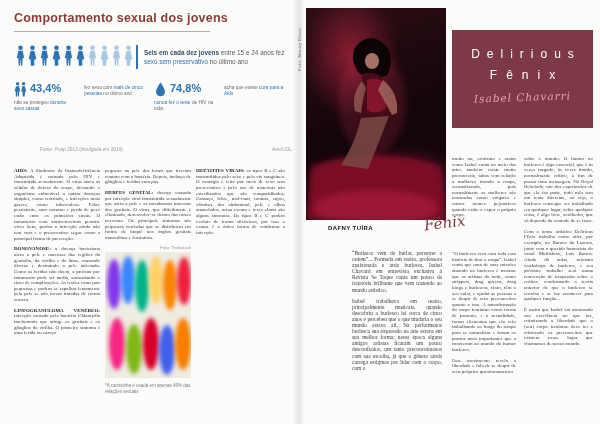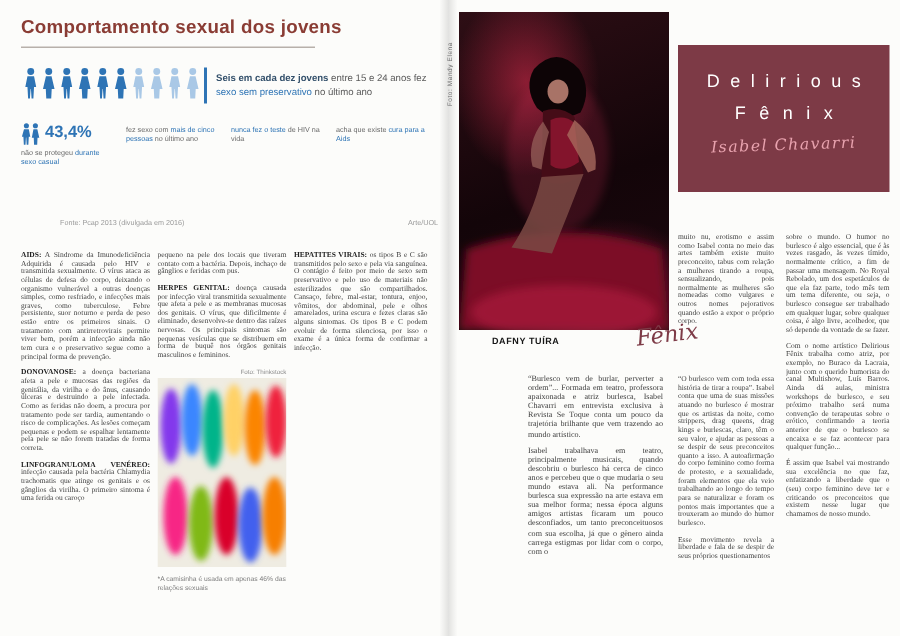--- a/index.html
+++ b/index.html
@@ -155,20 +155,26 @@
               <path d="M8.3 4.2h2.6l1.3 5.6h-1.2l-.2 4.7H8.7l-.2-4.7H7.2z"></path>
             </svg>
           <span class="pct">43,4%</span>
         </div>
         <div class="scap"><span>não se protegeu </span><span class="blue">durante sexo casual</span><span></span></div>
       </div>
       <div class="stat">
         <div class="scap"><span>fez sexo com </span><span class="blue">mais de cinco pessoas</span><span> no último ano</span></div>
       </div>
       <div class="stat">
+        <div class="stat-top">
+          <svg class="sicon" viewBox="0 0 13 15">
+              <path d="M6.5 .5C6.5 .5 2 6.6 2 9.7a4.5 4.5 0 0 0 9 0C11 6.6 6.5 .5 6.5 .5Z"></path>
+            </svg>
+          <span class="pct">74,8%</span>
+        </div>
         <div class="scap"><span class="blue">nunca fez o teste</span><span> de HIV na vida</span></div>
       </div>
       <div class="stat">
         <div class="scap"><span>acha que existe </span><span class="blue">cura para a Aids</span></div>
       </div>
     </div>
 
     <div class="src-row">
       <span class="src">Fonte: Pcap 2013 (divulgada em 2016)</span>
       <span>Arte/UOL</span>

